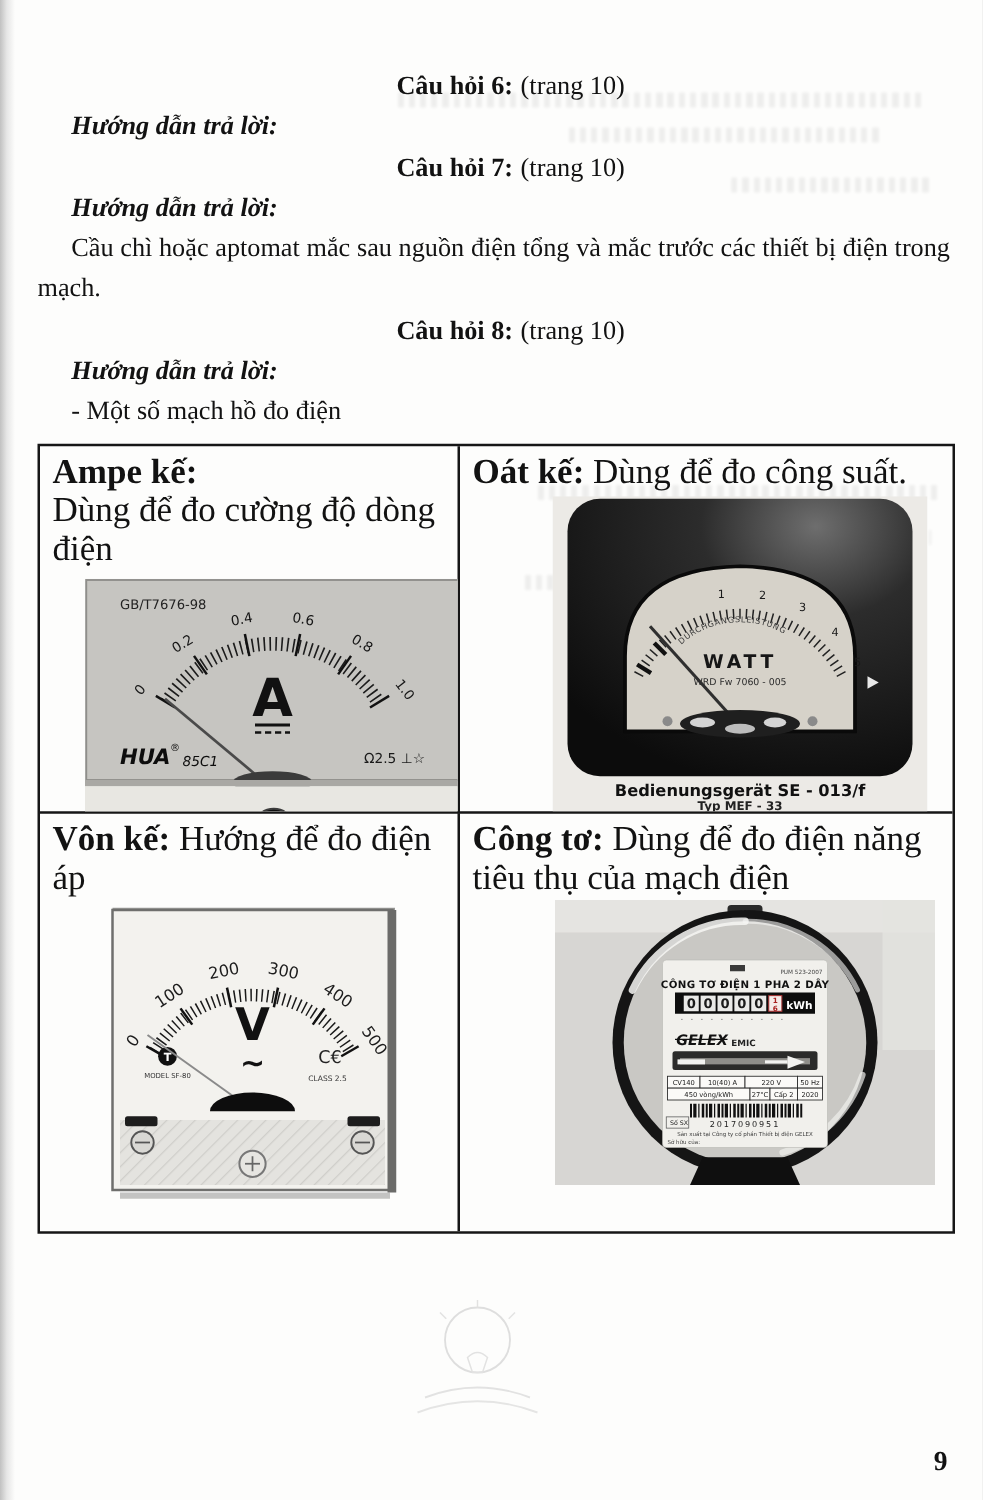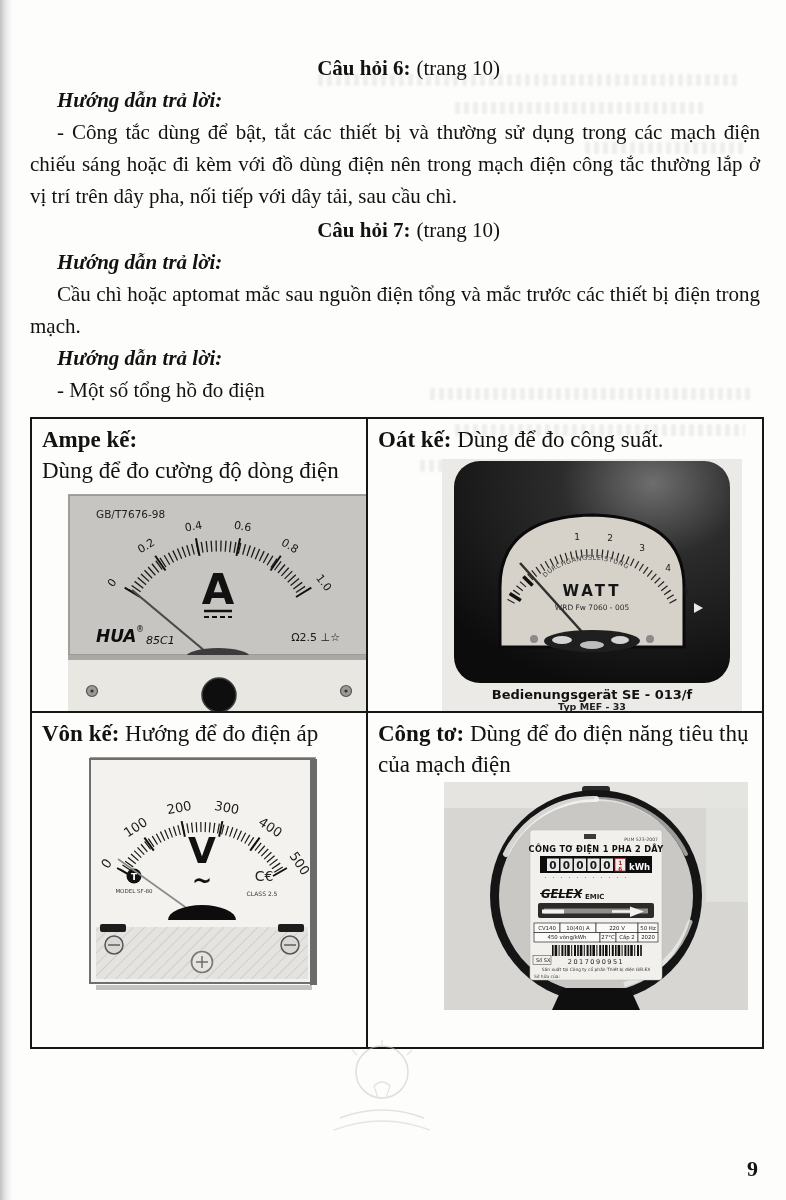--- a/index.html
+++ b/index.html
@@ -20,21 +20,21 @@
   .bleed{position:absolute;height:12px;pointer-events:none;opacity:.06;filter:blur(1.2px);
     background:repeating-linear-gradient(90deg,#000 0 5px,transparent 5px 9px);}
   .dtable{
     margin-top:11px;width:730px;
     display:grid;grid-template-columns:336px 1fr;grid-template-rows:294px 334px;
     border:2px solid #161616;background:#fdfdfc;
   }
   .dcell{position:relative;padding:5px 12px 0 10px;overflow:hidden;}
   .dcell.brd-r{border-right:2px solid #161616;}
   .dcell.brd-b{border-bottom:2px solid #161616;}
-  .cap{font-size:23px;line-height:31px;}
+  .cap{font-size:28px;line-height:31px;}
   .cap .b{font-weight:bold;}
   .photo{display:block;}
   .pagenum{position:absolute;right:28px;bottom:18px;font-size:22px;font-weight:bold;}
   .bulb{position:absolute;left:322px;top:1038px;opacity:.55;pointer-events:none;}
   svg text{font-family:"DejaVu Sans","Liberation Sans",sans-serif;}
 </style>
 </head>
 <body>
 
 <div class="page">
@@ -45,28 +45,28 @@
   <div class="bleed" style="left:585px;top:142px;width:160px;"></div>
   <div class="bleed" style="left:430px;top:388px;width:320px;"></div>
   <div class="bleed" style="left:455px;top:424px;width:290px;"></div>
   <div class="bleed" style="left:420px;top:460px;width:310px;"></div>
   <div class="bleed" style="left:96px;top:548px;width:235px;"></div>
 
   <div class="txt">
 
     <p class="qhead"><span class="b">Câu hỏi 6:</span><span class="ref">(trang 10)</span></p>
     <p class="guide">Hướng dẫn trả lời:</p>
-    <p class="para">- Công tắc dùng để bật, tắt các thiết bị và thường sử dụng trong các mạch điện chiếu sáng hoặc đi kèm với đồ dùng điện nên trong mạch điện công tắc thường lắp ở vị trí trên dây pha, nối tiếp với dây tải, sau cầu chì.</p>
 
     <p class="qhead"><span class="b">Câu hỏi 7:</span><span class="ref">(trang 10)</span></p>
     <p class="guide">Hướng dẫn trả lời:</p>
     <p class="para">Cầu chì hoặc aptomat mắc sau nguồn điện tổng và mắc trước các thiết bị điện trong mạch.</p>
 
+    <p class="qhead"><span class="b">Câu hỏi 8:</span><span class="ref">(trang 10)</span></p>
     <p class="guide">Hướng dẫn trả lời:</p>
-    <p class="para">- Một số tổng hồ đo điện</p>
+    <p class="para">- Một số mạch hồ đo điện</p>
   </div>
 
   <div class="dtable">
 
     <div class="dcell brd-r brd-b">
       <div class="cap">
         <span class="b">Ampe kế:</span><br>
         <span>Dùng để đo cường độ dòng điện</span>
       </div>
       <svg class="photo" width="302" height="224" viewBox="0 0 302 224" style="margin:8px 0 0 26px;">

